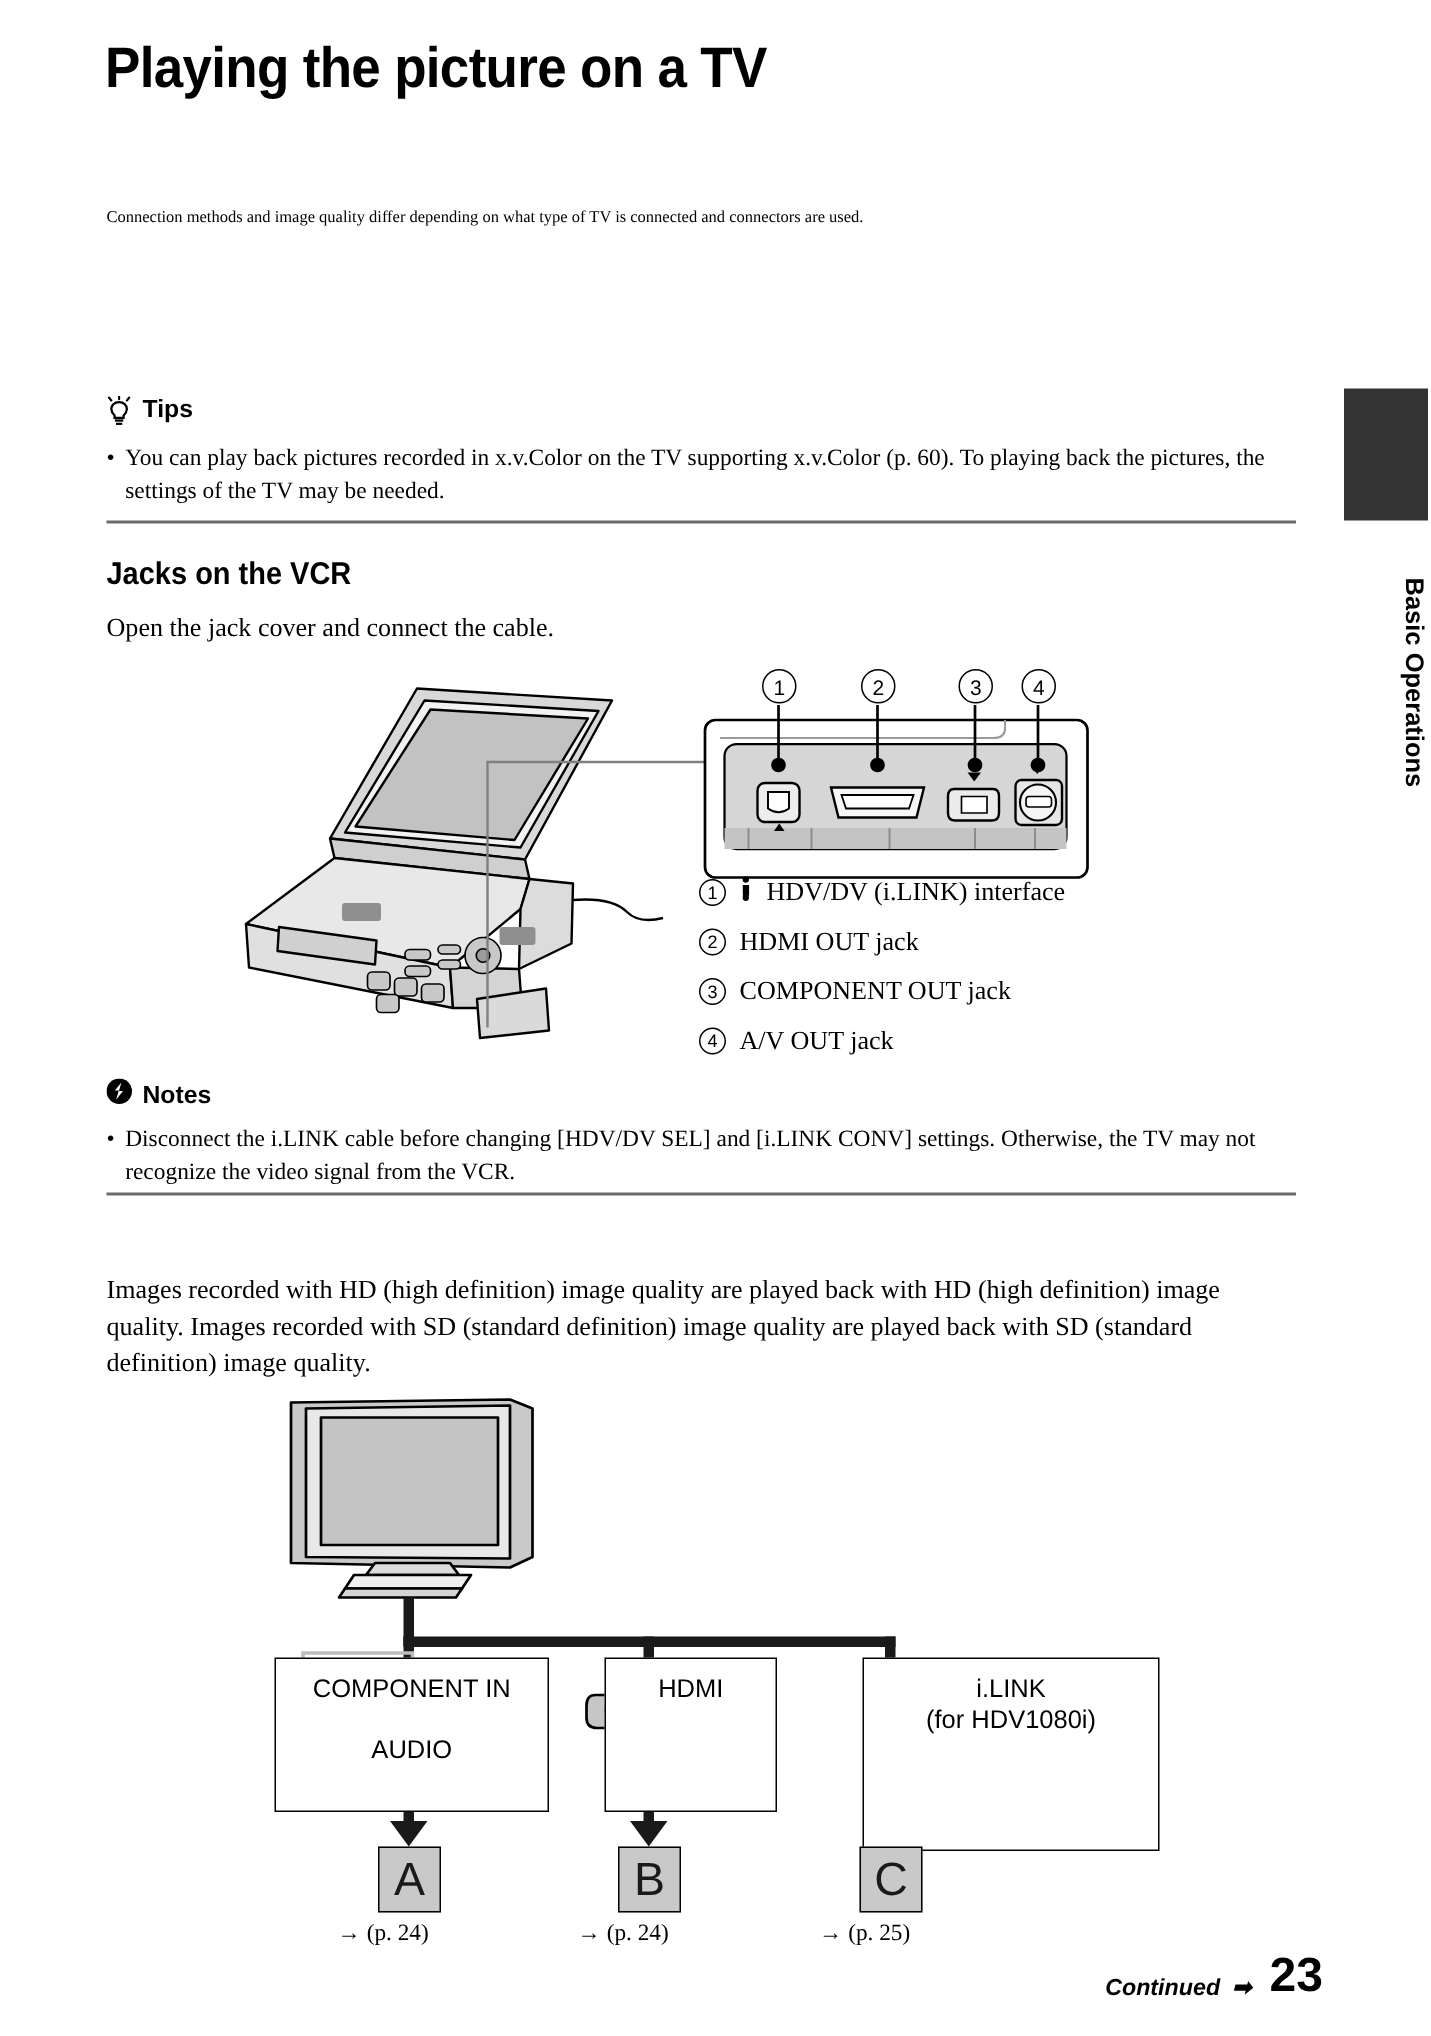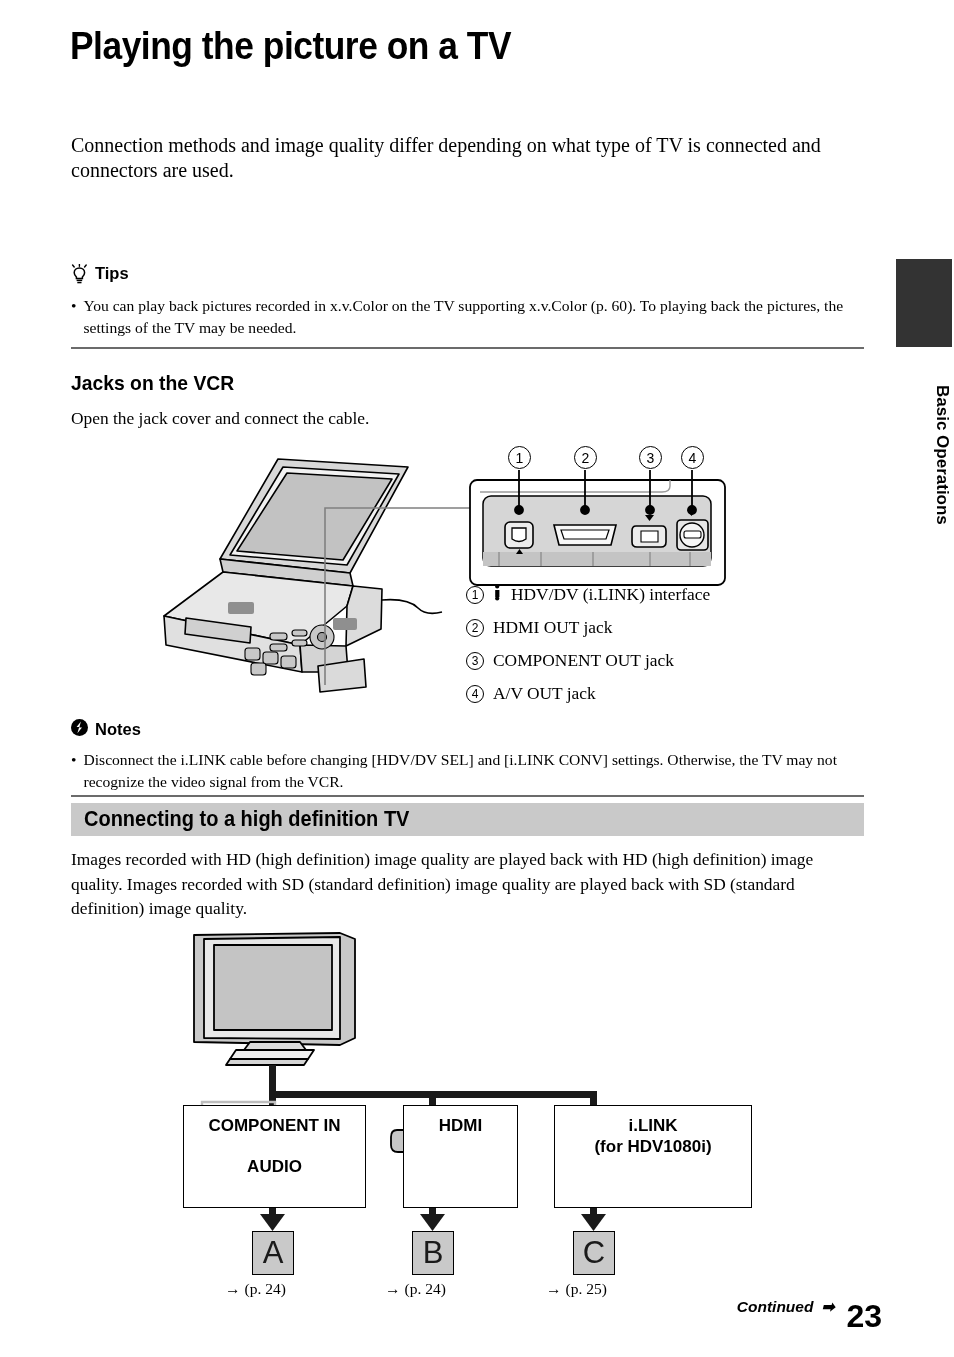--- a/index.html
+++ b/index.html
@@ -27,21 +27,21 @@
     transform: scaleX(0.93);
     transform-origin: left top;
     white-space: nowrap;
   }
 
   
   .intro {
     position: absolute;
     left: 71px; top: 133px;
     width: 795px;
-    font-size: 20px;
+    font-size: 11px;
     line-height: 24.6px;
   }
   .intro p { margin: 0; }
 
   
   .tips-head {
     position: absolute;
     left: 71px; top: 264px;
     display: flex; align-items: flex-start; gap: 7px;
     font-family: "Liberation Sans", sans-serif;
@@ -136,21 +136,21 @@
   }
 
   
   .fig-tv { position: absolute; left: 180px; top: 925px; width: 600px; height: 400px; }
 
   .conn-box {
     position: absolute; border: 1.8px solid #000; background: #fff;
     font-family: "Liberation Sans", sans-serif;
     display: flex; flex-direction: column; align-items: center;
   }
-  .conn-title { font-size: 17px; margin-top: 9px; line-height: 21px; text-align:center;font-weight:bold; }
+  .conn-title { font-size: 17px; margin-top: 9px; line-height: 21px; text-align:center; }
 
   .abc-box {
     position: absolute; width: 42px; height: 44px;
     background: #c9c9c9; border: 1.6px solid #000;
     display: flex; align-items: center; justify-content: center;
     font-family: "Liberation Sans", sans-serif;
     font-size: 31px; color: #1a1a1a;
   }
   .pref {
     position: absolute; font-size: 15.5px; white-space: nowrap;
@@ -168,21 +168,21 @@
     font-family: "Liberation Sans Narrow", "Liberation Sans", sans-serif;
     font-weight: bold; font-size: 17px;
     writing-mode: vertical-rl;
     display: flex; align-items: flex-start; justify-content: center;
     white-space: nowrap;
   }
 
   
   .footer {
     position: absolute; right: 72px; bottom: 22px;
-    display: flex; align-items: flex-start; gap: 8px;
+    display: flex; align-items: flex-end; gap: 8px;
   }
   .cont-word {
     font-family: "Liberation Sans", sans-serif;
     font-weight: bold; font-style: italic; font-size: 15.5px;
   }
   .page-no {
     font-family: "Liberation Sans Narrow", "Liberation Sans", sans-serif;
     font-weight: bold; font-size: 32px; margin-left: 4px;
   }
 </style>
@@ -368,23 +368,20 @@
     <span>Notes</span>
   </div>
   <div class="notes-body">
     <div class="bullet-row">
       <span class="bullet-dot">•</span>
       <span>Disconnect the i.LINK cable before changing [HDV/DV SEL] and [i.LINK CONV] settings. Otherwise, the TV may not recognize the video signal from the VCR.</span>
     </div>
   </div>
   <div class="rule" id="rule2"></div>
 
-  <div class="gray-head">
-    <span>Connecting to a high definition TV</span>
-  </div>
   <div class="sec-body">Images recorded with HD (high definition) image quality are played back with HD (high definition) image quality. Images recorded with SD (standard definition) image quality are played back with SD (standard definition) image quality.</div>
 
   <div class="fig-tv">
     <svg width="600" height="400" viewBox="0 0 600 400">
 
       <g stroke="#000" stroke-width="1.8" stroke-linejoin="round">
 
         <path d="M14 10 L160 8 L175 14 L175 113 L160 120 L14 117 Z" fill="#c9c9c9"></path>
 
         <path d="M24 14 L160 12 L160 114 L24 113 Z" fill="#e8e8e8"></path>
@@ -461,21 +458,21 @@
     
     <div class="conn-box" style="left:3px; top:180px; width:183px; height:103px;">
       <div class="conn-title">COMPONENT IN</div>
       <div class="conn-title" style="margin-top:20px;text-align:right;">AUDIO</div>
     </div>
 
     <div class="conn-box" style="left:223px; top:180px; width:115px; height:103px;">
       <div class="conn-title">HDMI</div>
     </div>
 
-    <div class="conn-box" style="left:374px; top:180px; width:198px; height:103px;">
+    <div class="conn-box" style="left:395px; top:180px; width:198px; height:129px;">
       <div class="conn-title">i.LINK</div>
       <div class="conn-title" style="margin-top:0;">(for HDV1080i)</div>
     </div>
 
     
     <div class="abc-box" style="left:72px; top:306px;">A</div>
     <div class="abc-box" style="left:232px; top:306px;">B</div>
     <div class="abc-box" style="left:393px; top:306px;">C</div>
 
     <div class="pref" style="left:45px; top:355px;">

